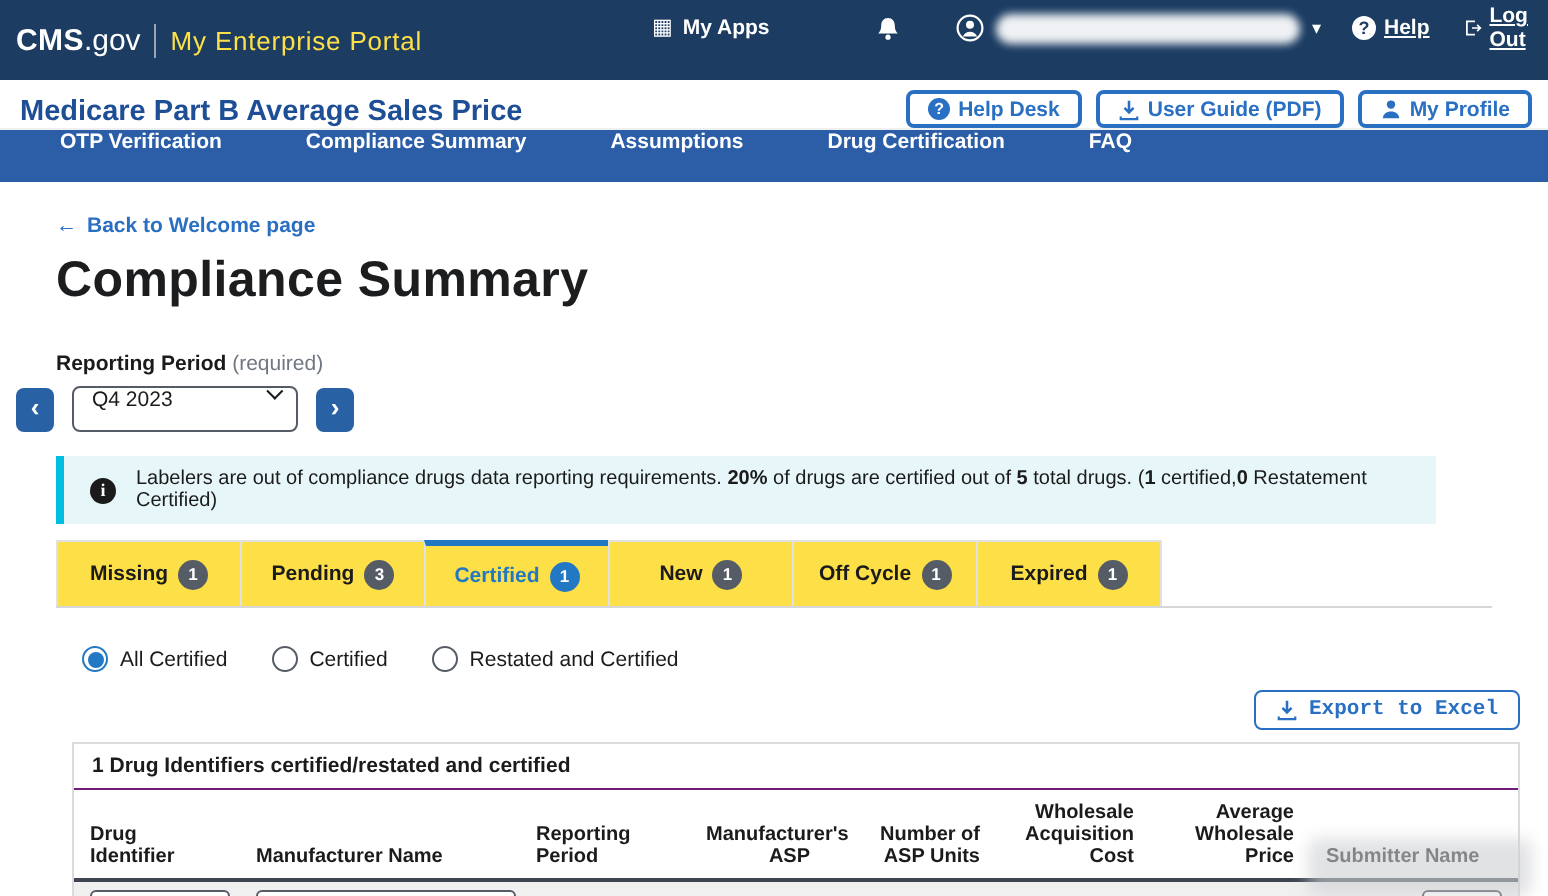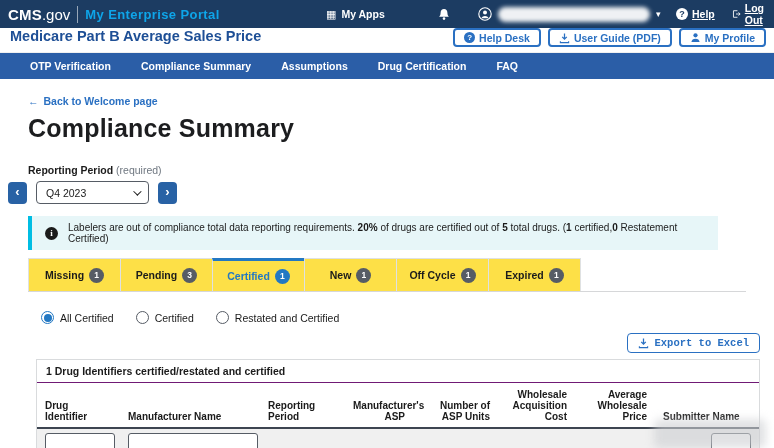--- a/index.html
+++ b/index.html
@@ -2,61 +2,61 @@
 <html><head>
 <meta charset="utf-8">
 <style>
   * { margin:0; padding:0; box-sizing:border-box; }
   html,body { width:774px; height:448px; }
   body {
     font-family:"Liberation Sans","DejaVu Sans",sans-serif;
     background:#fff; color:#1b1b1b; position:relative; overflow:hidden;
   }
   
-  .topbar { position:relative; height:28px; background:#1c3c62; display:flex; align-items:center; padding:0 8px; }
+  .topbar { position:relative; height:40px; background:#1c3c62; display:flex; align-items:center; padding:0 8px; }
   .brand { display:flex; align-items:baseline; color:#fff; }
   .brand .cms { font-size:15px; font-weight:700; letter-spacing:.2px; }
   .brand .gov { font-size:15px; font-weight:400; }
   .brand-divider { width:1px; height:17px; background:rgba(255,255,255,.55); margin:0 7px; align-self:center; }
-  .portal { font-size:13px; font-weight:700; color:#0ea5e9; letter-spacing:.4px; }
+  .portal { font-size:13px; font-weight:400; color:#fde047; letter-spacing:.4px; }
   .tb-abs { position:absolute; top:0; height:28px; display:flex; align-items:center; color:#fff; }
   .tb-myapps { left:326px; gap:5px; font-size:10.5px; font-weight:700; cursor:pointer; }
   .grid-icon { font-size:11px; line-height:1; }
   .tb-bell { left:438px; cursor:pointer; }
   .tb-user { left:478px; gap:6px; cursor:pointer; }
   .user-redacted { width:152px; height:15px; background:rgba(255,255,255,.93); border-radius:8px; filter:blur(2px); }
   .caret { font-size:9px; color:#fff; }
   .tb-link { gap:4px; font-size:10.5px; font-weight:700; cursor:pointer; }
   .tb-link .lbl { text-decoration:underline; }
   .tb-help { left:676px; }
   .tb-logout { left:732px; }
   .q-circle-light { width:12px; height:12px; border-radius:50%; background:#fff; color:#1c3c62; font-size:9px; font-weight:700; display:flex; align-items:center; justify-content:center; }
   
-  .appbar { height:25px; background:#fff; display:flex; align-items:flex-start; padding:0 8px 0 10px; border-bottom:1px solid #f0f0f0; }
+  .appbar { height:25px; background:#fff; display:flex; align-items:flex-end; padding:0 8px 0 10px; border-bottom:1px solid #f0f0f0; }
   .app-title { color:#1e4f96; font-size:14.5px; font-weight:700; }
   .appbar-buttons { margin-left:auto; display:flex; gap:7px; }
   .hbtn { display:flex; align-items:center; gap:4px; border:2px solid #2a70c2; border-radius:4px; background:#fff;
           color:#2a70c2; font-size:10.5px; font-weight:700; padding:1px 9px; height:19px; cursor:pointer;
           font-family:inherit; }
   .q-circle-dark { width:11px; height:11px; border-radius:50%; background:#2a70c2; color:#fff; font-size:8px; font-weight:700; display:flex; align-items:center; justify-content:center; }
   
-  .nav { height:26px; background:#2b5ea7; display:flex; align-items:center; gap:30px; padding:0 0 0 30px; }
+  .nav { height:26px; background:#2b5ea7; display:flex; align-items:flex-start; gap:42px; padding:0 0 0 30px; }
   .nav-item { color:#fff; font-size:10.5px; font-weight:700; cursor:pointer; white-space:nowrap; }
   
   .content { padding:0 14px 0 28px; }
   .back-link { display:inline-flex; gap:5px; align-items:center; margin-top:16px; color:#2a70c2; font-size:10.5px; font-weight:700; cursor:pointer; }
   .back-link .txt { }
   .page-title { margin-top:5px; font-size:25px; font-weight:700; color:#1c1d1f; letter-spacing:.2px; }
   
   .rp-label { margin-top:21px; font-size:10.5px; }
   .rp-label .req { color:#6f7780; font-weight:400; }
   .rp-label .name { font-weight:700; }
   .rp-controls { display:flex; align-items:center; gap:9px; margin-top:5px; margin-left:-20px; }
   .pager { width:19px; height:22px; background:#2862a5; border:none; border-radius:4px; color:#fff; font-size:13px; font-weight:700; display:flex; align-items:center; justify-content:center; cursor:pointer; padding-bottom:2px; }
-  .rp-select { width:113px; height:23px; border:1px solid #565c65; border-radius:4px; background:#fff; display:flex; align-items:center; padding:0 9px; font-size:10.5px; cursor:pointer; }
+  .rp-select { width:113px; height:23px; border:1px solid #565c65; border-radius:4px; background:#fff; display:flex; align-items:flex-start; padding:0 9px; font-size:10.5px; cursor:pointer; }
   .rp-select .chev { margin-left:auto; width:6px; height:6px; border-right:1.4px solid #1b1b1b; border-bottom:1.4px solid #1b1b1b; transform:rotate(45deg) translateY(-2px); }
   
   .banner { margin-top:12px; width:690px; min-height:30px; background:#e7f6f8; border-left:4px solid #00bde3; display:flex; align-items:center; gap:10px; padding:6px 10px 6px 13px; }
   .info-icon { flex:0 0 auto; width:13px; height:13px; border-radius:50%; background:#1b1b1b; color:#fff; font-size:9px; font-weight:700; font-family:"Liberation Serif","DejaVu Serif",serif; display:flex; align-items:center; justify-content:center; }
   .banner-text { font-size:10px; color:#1b1b1b; }
   .banner-text b { font-weight:700; }
   
   .tabs { margin-top:8px; width:718px; display:flex; border-bottom:1px solid #d6d7d9; }
   .tab { width:93px; height:33px; border:1px solid #dfe1e2; border-bottom:none; margin-right:-1px; background:#fde047;
          display:flex; align-items:center; justify-content:center; gap:5px; cursor:pointer; }
@@ -182,21 +182,21 @@
     <button class="pager">‹</button>
     <div class="rp-select">
       <span>Q4 2023</span>
       <span class="chev"></span>
     </div>
     <button class="pager">›</button>
   </div>
 
   <div class="banner">
     <span class="info-icon">i</span>
-    <span class="banner-text"><span>Labelers are out of compliance total data reporting requirements. </span><b>20%</b><span> of drugs are certified out of </span><b>5</b><span> total drugs. (</span><b>1</b><span> certified,</span><b>0</b><span> Restatement Certified)</span></span>
+    <span class="banner-text"><span>Labelers are out of compliance drugs data reporting requirements. </span><b>20%</b><span> of drugs are certified out of </span><b>5</b><span> total drugs. (</span><b>1</b><span> certified,</span><b>0</b><span> Restatement Certified)</span></span>
   </div>
 
   <div class="tabs">
     <div class="tab">
       <span class="lbl">Missing</span>
       <span class="badge">1</span>
     </div>
     <div class="tab">
       <span class="lbl">Pending</span>
       <span class="badge">3</span>

